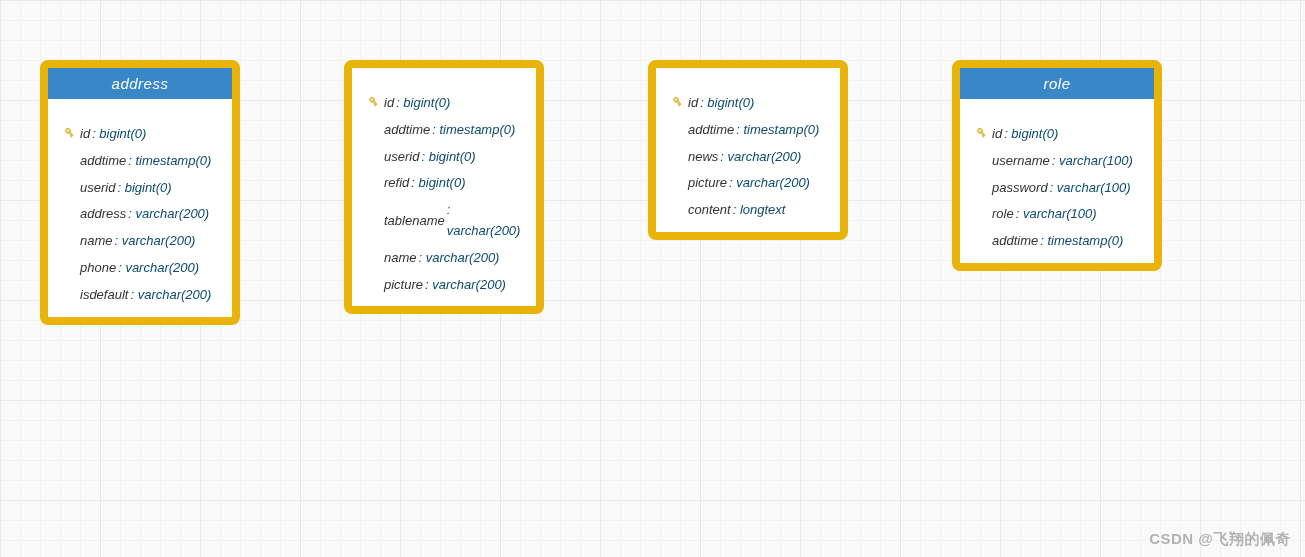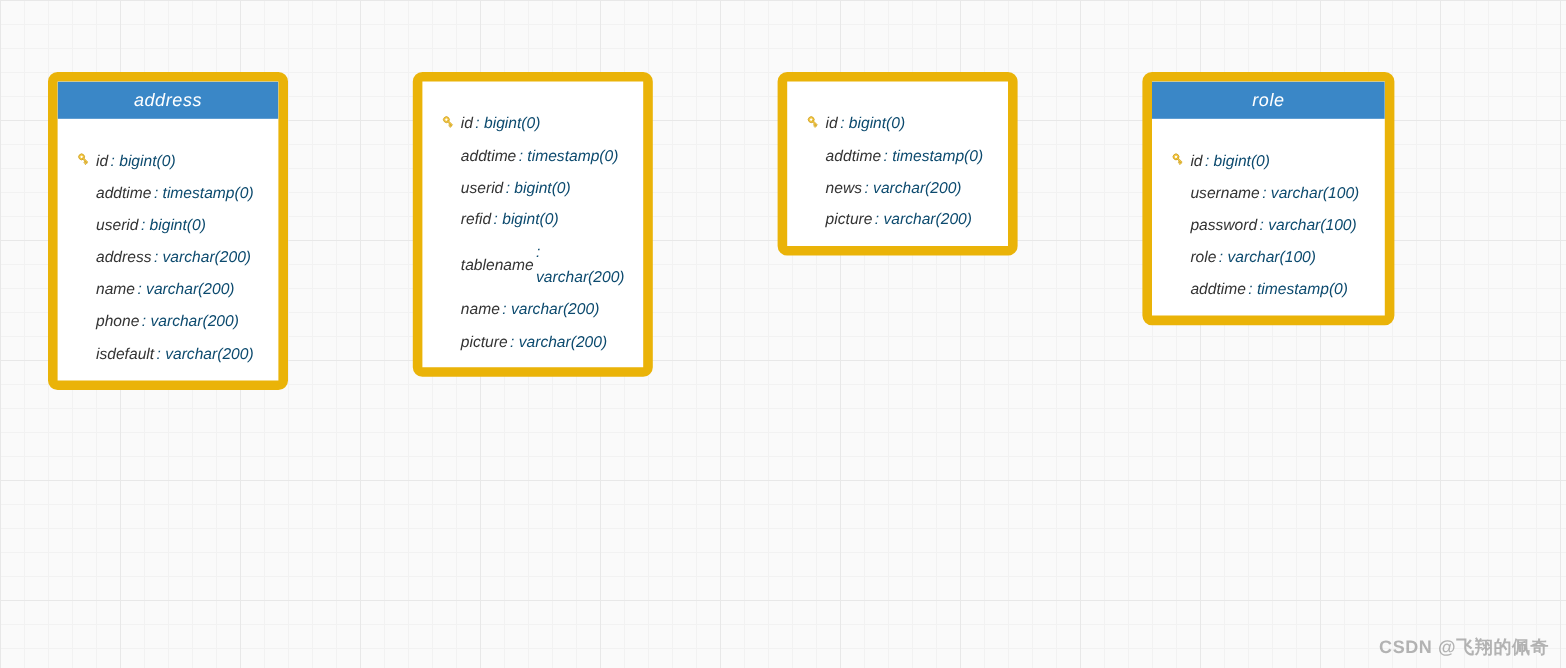--- a/index.html
+++ b/index.html
@@ -213,20 +213,25 @@
       <div class="field-row">
         <span class="key-spacer"></span>
         <span class="field-name">news</span>
         <span class="field-type">: varchar(200)</span>
       </div>
       <div class="field-row">
         <span class="key-spacer"></span>
         <span class="field-name">picture</span>
         <span class="field-type">: varchar(200)</span>
       </div>
+      <div class="field-row">
+        <span class="key-spacer"></span>
+        <span class="field-name">content</span>
+        <span class="field-type">: longtext</span>
+      </div>
     </div>
 </div>
 
 <div id="t3" class="table-card">
   <div class="table-header">role</div>
   <div class="table-body">
       <div class="field-row">
         <span class="key-icon">
           <svg viewBox="0 0 24 24" width="14" height="14">
             <g transform="rotate(45 12 12)">

